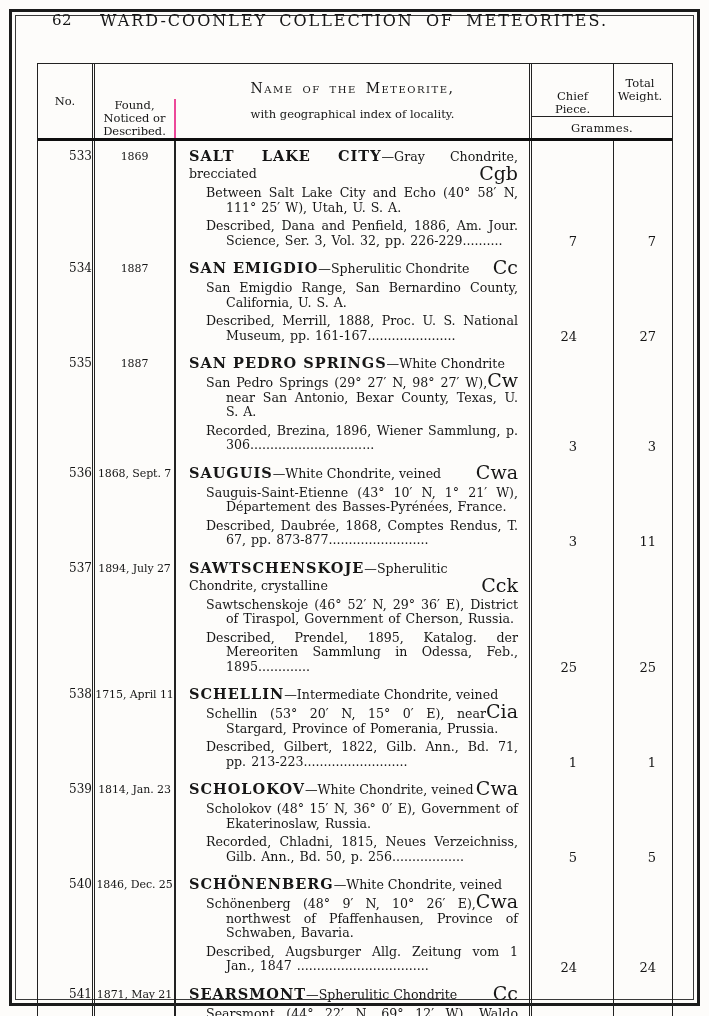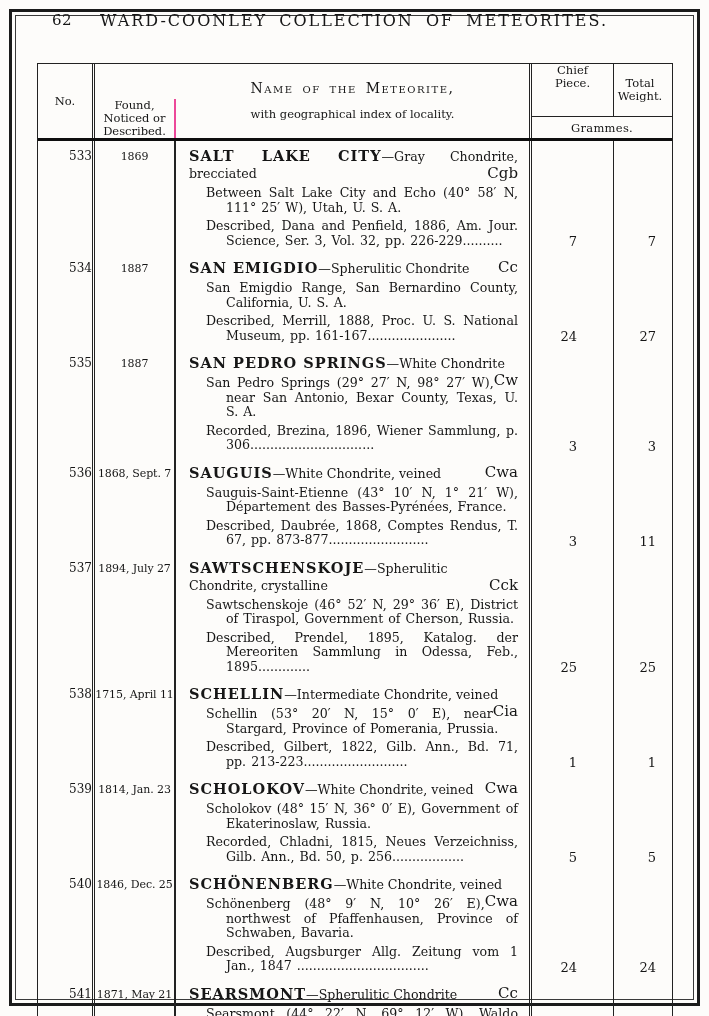--- a/index.html
+++ b/index.html
@@ -29,37 +29,37 @@
   .thead{border-bottom:3px solid #0e0e0e;}
   .thead .grid{min-height:55px;}
   .th{font-size:11.5px;line-height:13px;text-align:center;}
   .th-no{border-right:3px double #222;display:flex;align-items:center;justify-content:center;}
   .th-found{border-right:2px solid #ec4899;display:flex;align-items:center;justify-content:center;padding:0 6px;margin-top:35px;}
   .th-name{border-right:3px double #222;display:flex;flex-direction:column;align-items:center;justify-content:center;gap:13px;}
   .nm-main{font-variant:small-caps;font-size:14px;letter-spacing:1.5px;word-spacing:3px;}
   .nm-sub{font-size:11.5px;}
   .th-right{grid-column:4 / 6;display:flex;flex-direction:column;}
   .th-right-top{display:flex;border-bottom:1px solid #222;flex:1;}
-  .th-chief{width:82px;border-right:1px solid #222;display:flex;align-items:flex-start;justify-content:center;box-sizing:border-box;}
+  .th-chief{width:82px;border-right:1px solid #222;display:flex;align-items:flex-end;justify-content:center;box-sizing:border-box;}
   .th-chief span{max-width:44px;display:inline-block;}
   .th-total{flex:1;display:flex;align-items:center;justify-content:flex-start;}
   .th-total span{max-width:52px;display:inline-block;}
   .th-grammes{height:21px;display:flex;align-items:center;justify-content:center;font-size:11.5px;letter-spacing:.3px;}
 
   
   .tbody{padding-bottom:10px;}
   .entry .c-no{border-right:3px double #222;text-align:right;font-size:12px;padding-top:8px;}
   .entry .c-date{border-right:2px solid #222;text-align:center;font-size:11px;letter-spacing:-.1px;padding-top:9px;white-space:nowrap;}
   .entry .c-name{border-right:3px double #222;padding:6px 11px 5px 13px;font-size:12.6px;line-height:14.5px;}
   .entry .c-chief{border-right:1px solid #222;display:flex;align-items:flex-end;justify-content:flex-end;padding:0 36px 4px 0;font-size:13px;}
   .entry .c-total{display:flex;align-items:flex-end;justify-content:flex-end;padding:0 16px 4px 0;font-size:13px;}
 
   .name-line{line-height:17px;text-align:justify;}
   .mname{font-weight:bold;font-size:14.5px;letter-spacing:1px;}
-  .code{float:right;font-size:15px;font-weight:normal;}
+  .code{float:right;font-size:19px;font-weight:normal;}
   .para{margin:4px 0 0 17px;padding-left:20px;text-indent:-20px;text-align:justify;word-spacing:1px;}
   .para.ref{word-break:normal;}
 </style>
 </head>
 <body>
 
 <div class="paper"></div>
 <div class="frame-outer"></div>
 <div class="frame-inner"></div>
 

